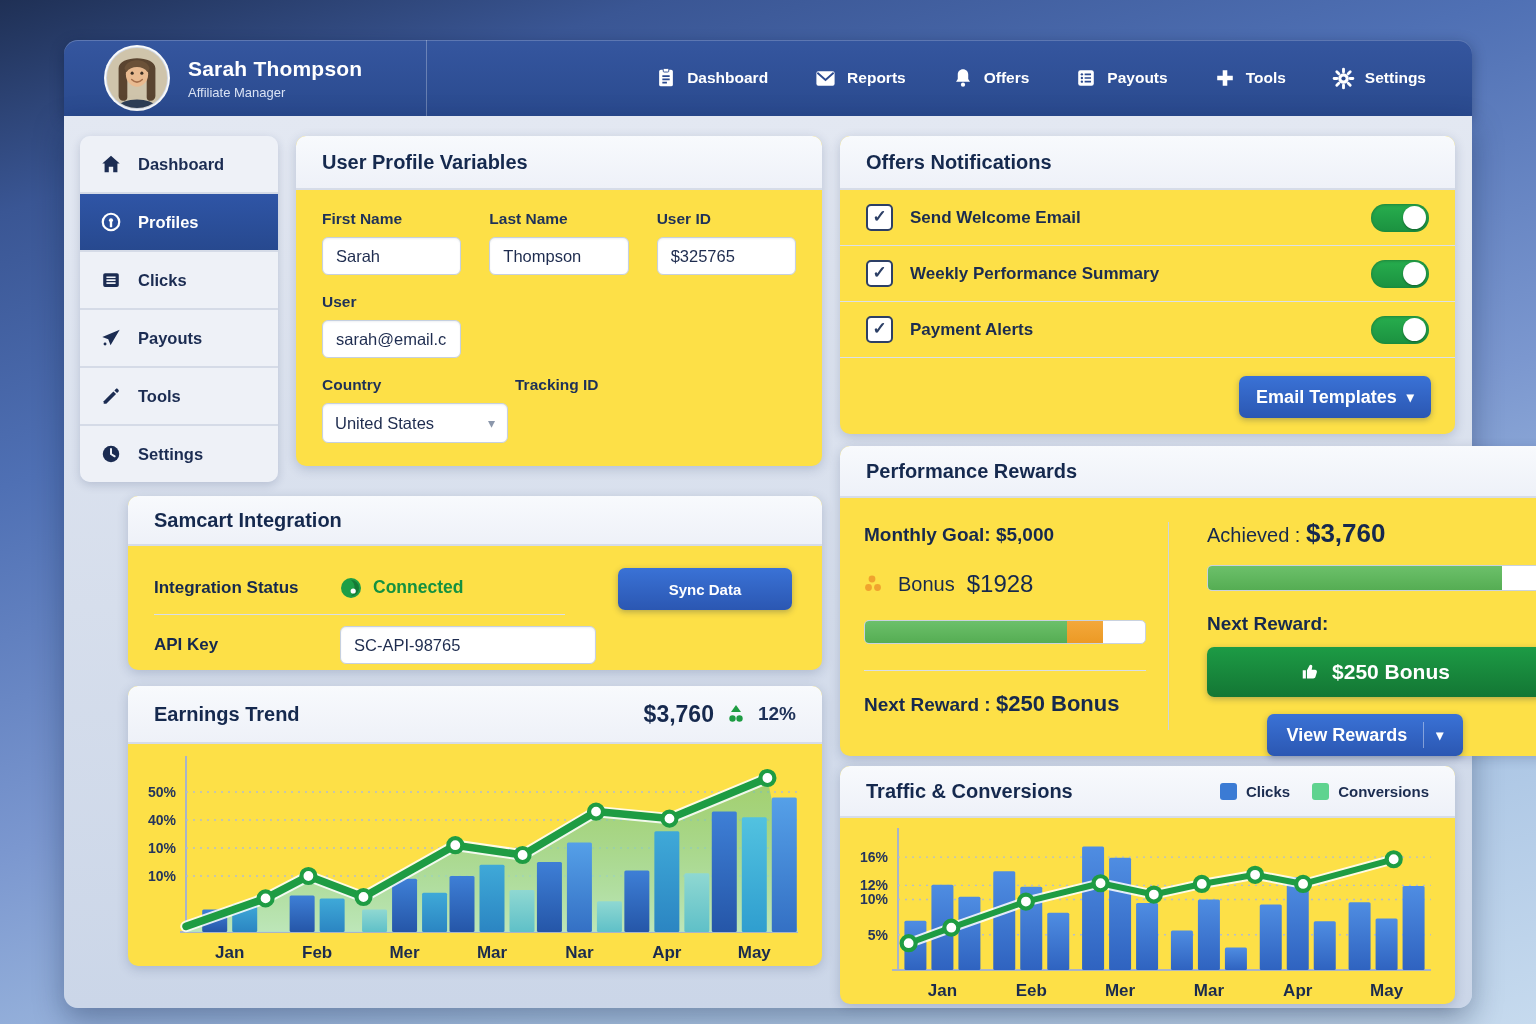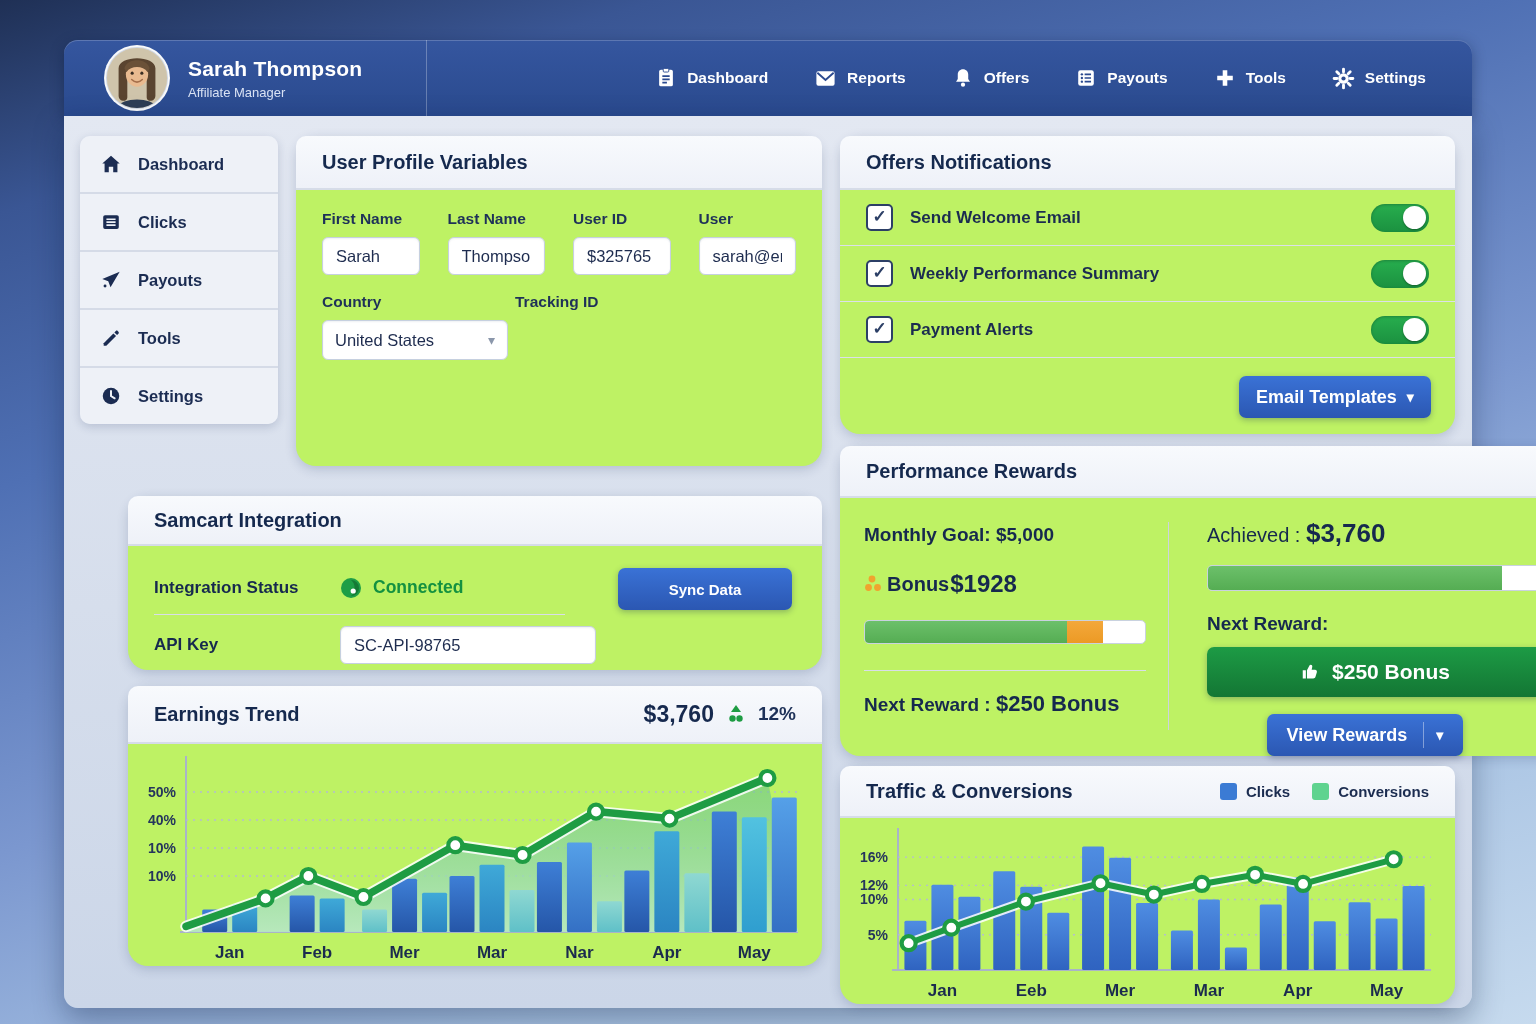--- a/index.html
+++ b/index.html
@@ -34,28 +34,28 @@
   
   .sidebar{position:absolute;left:80px;top:136px;width:198px;border-radius:10px;overflow:hidden;
     box-shadow:0 3px 10px rgba(25,45,90,.18)}
   .side-item{height:56px;display:flex;align-items:center;gap:16px;padding:0 20px;background:#eef1f7;
     border-bottom:2px solid #d5dbe7;color:#1b2c52;font-size:16.5px;font-weight:bold;cursor:pointer}
   .side-item:last-child{border-bottom:none}
   .side-item.active{background:linear-gradient(180deg,#2f55a6,#27498f);color:#fff}
   .side-item .icon{width:22px;color:inherit}
 
   
-  .card{position:absolute;background:#bef264;border-radius:20px;box-shadow:0 3px 12px rgba(25,45,90,.2)}
+  .card{position:absolute;background:#fde047;border-radius:10px;box-shadow:0 3px 12px rgba(25,45,90,.2)}
   .card-h{height:52px;display:flex;align-items:center;padding:0 26px;
     border-bottom:2px solid #d6dce8;background:linear-gradient(#f8fafd,#eef1f8);border-radius:10px 10px 0 0}
   .card-title{font-size:20px;font-weight:bold;color:#15294e}
 
   
   .form{padding:20px 26px}
-  .grid2{display:grid;grid-template-columns:1fr 1fr 1fr 1fr;column-gap:28px;row-gap:18px}
+  .grid2{display:grid;grid-template-columns:1fr 1fr 1fr;column-gap:28px;row-gap:18px}
   .grid-c{display:grid;grid-template-columns:186px 1fr;column-gap:7px;margin-top:18px}
   .field label{display:block;font-size:15.5px;font-weight:600;color:#1e3158;margin-bottom:9px}
   .input{background:#fff;border:1px solid #c6d0df;border-radius:6px;height:38px;width:100%;box-sizing:border-box;
     font-family:"Liberation Sans",sans-serif;font-size:16.5px;color:#1e2c4f;padding:0 13px;
     box-shadow:inset 0 1px 2px rgba(20,40,80,.07)}
   .select{background:#fff;border:1px solid #c6d0df;border-radius:6px;height:38px;display:flex;align-items:center;
     justify-content:space-between;padding:0 12px;font-size:16.5px;color:#1e2c4f;cursor:pointer;
     box-shadow:inset 0 1px 2px rgba(20,40,80,.07)}
   .select .caret{color:#8b97ab;font-size:14px}
 
@@ -83,21 +83,21 @@
   .sc-status{display:flex;align-items:flex-start;gap:11px;font-size:17.5px;font-weight:bold;color:#149140}
   .sc-div{border-bottom:1px solid #d8dee9;width:64%}
   .sync-btn{position:absolute;right:30px;top:22px;width:174px;height:42px;font-size:15px}
 
   
   .pr-body{display:flex;padding:18px 24px 0 24px}
   .pr-col-l{width:282px;padding-right:22px}
   .pr-vdiv{width:1px;background:#ccd3e0;margin:6px 0 26px 0}
   .pr-col-r{flex:1;padding-left:38px}
   .pr-line1{font-size:19px;font-weight:600;color:#16294e;margin:8px 0 24px 0}
-  .pr-bonus{display:flex;align-items:center;gap:1px;font-size:20px;font-weight:bold;color:#16294e;margin-bottom:22px}
+  .pr-bonus{display:flex;align-items:center;gap:12px;font-size:20px;font-weight:normal;color:#16294e;margin-bottom:22px}
   .pbar{height:22px;border-radius:5px;background:#fff;border:1px solid #c9d2df;overflow:hidden;display:flex}
   .pbar .seg-green{background:linear-gradient(#6cc06a,#55ad53)}
   .pbar .seg-orange{background:linear-gradient(#f3a83b,#ec9a25)}
   .pr-hdiv{border-bottom:1px solid #d8dee9;margin:26px 0 20px 0}
   .pr-next{font-size:19px;font-weight:600;color:#16294e}
   .pr-achieved{font-size:20px;color:#16294e;margin:2px 0 16px 0}
   .pr-achieved b{font-size:26px;font-weight:bold}
   .pr-next2{font-size:19px;font-weight:600;color:#16294e;margin:22px 0 12px 0}
   .bonus-btn{width:100%;height:50px;font-size:21px}
   .view-btn{height:42px;font-size:18px;margin-top:17px;margin-left:60px;width:196px}
@@ -213,20 +213,30 @@
   <div class="wrapper"></div>
 
   <div class="sidebar" id="sideNav">
       <div class="side-item">
         <span class="icon">
           <svg width="22" height="22" viewBox="0 0 24 24">
             <path d="M12 3l9.5 8.5H19V21h-4.6v-6h-4.8v6H5V11.5H2.5z" fill="currentColor"></path>
           </svg>
         </span>
         <span>Dashboard</span>
+      </div>
+      <div class="side-item active">
+        <span class="icon">
+          <svg width="22" height="22" viewBox="0 0 24 24">
+            <circle cx="12" cy="12" r="9" fill="none" stroke="currentColor" stroke-width="2.4"></circle>
+            <circle cx="12" cy="10" r="2.2" fill="currentColor"></circle>
+            <path d="M12 12.5v4" stroke="currentColor" stroke-width="2.6" stroke-linecap="round"></path>
+          </svg>
+        </span>
+        <span>Profiles</span>
       </div>
       <div class="side-item">
         <span class="icon">
           <svg width="22" height="22" viewBox="0 0 24 24">
             <rect x="3.5" y="4.5" width="17" height="15" rx="2" fill="currentColor"></rect>
             <path d="M7 9h10M7 12.2h10M7 15.4h10" stroke="#eef1f7" stroke-width="1.9"></path>
           </svg>
         </span>
         <span>Clicks</span>
       </div>

